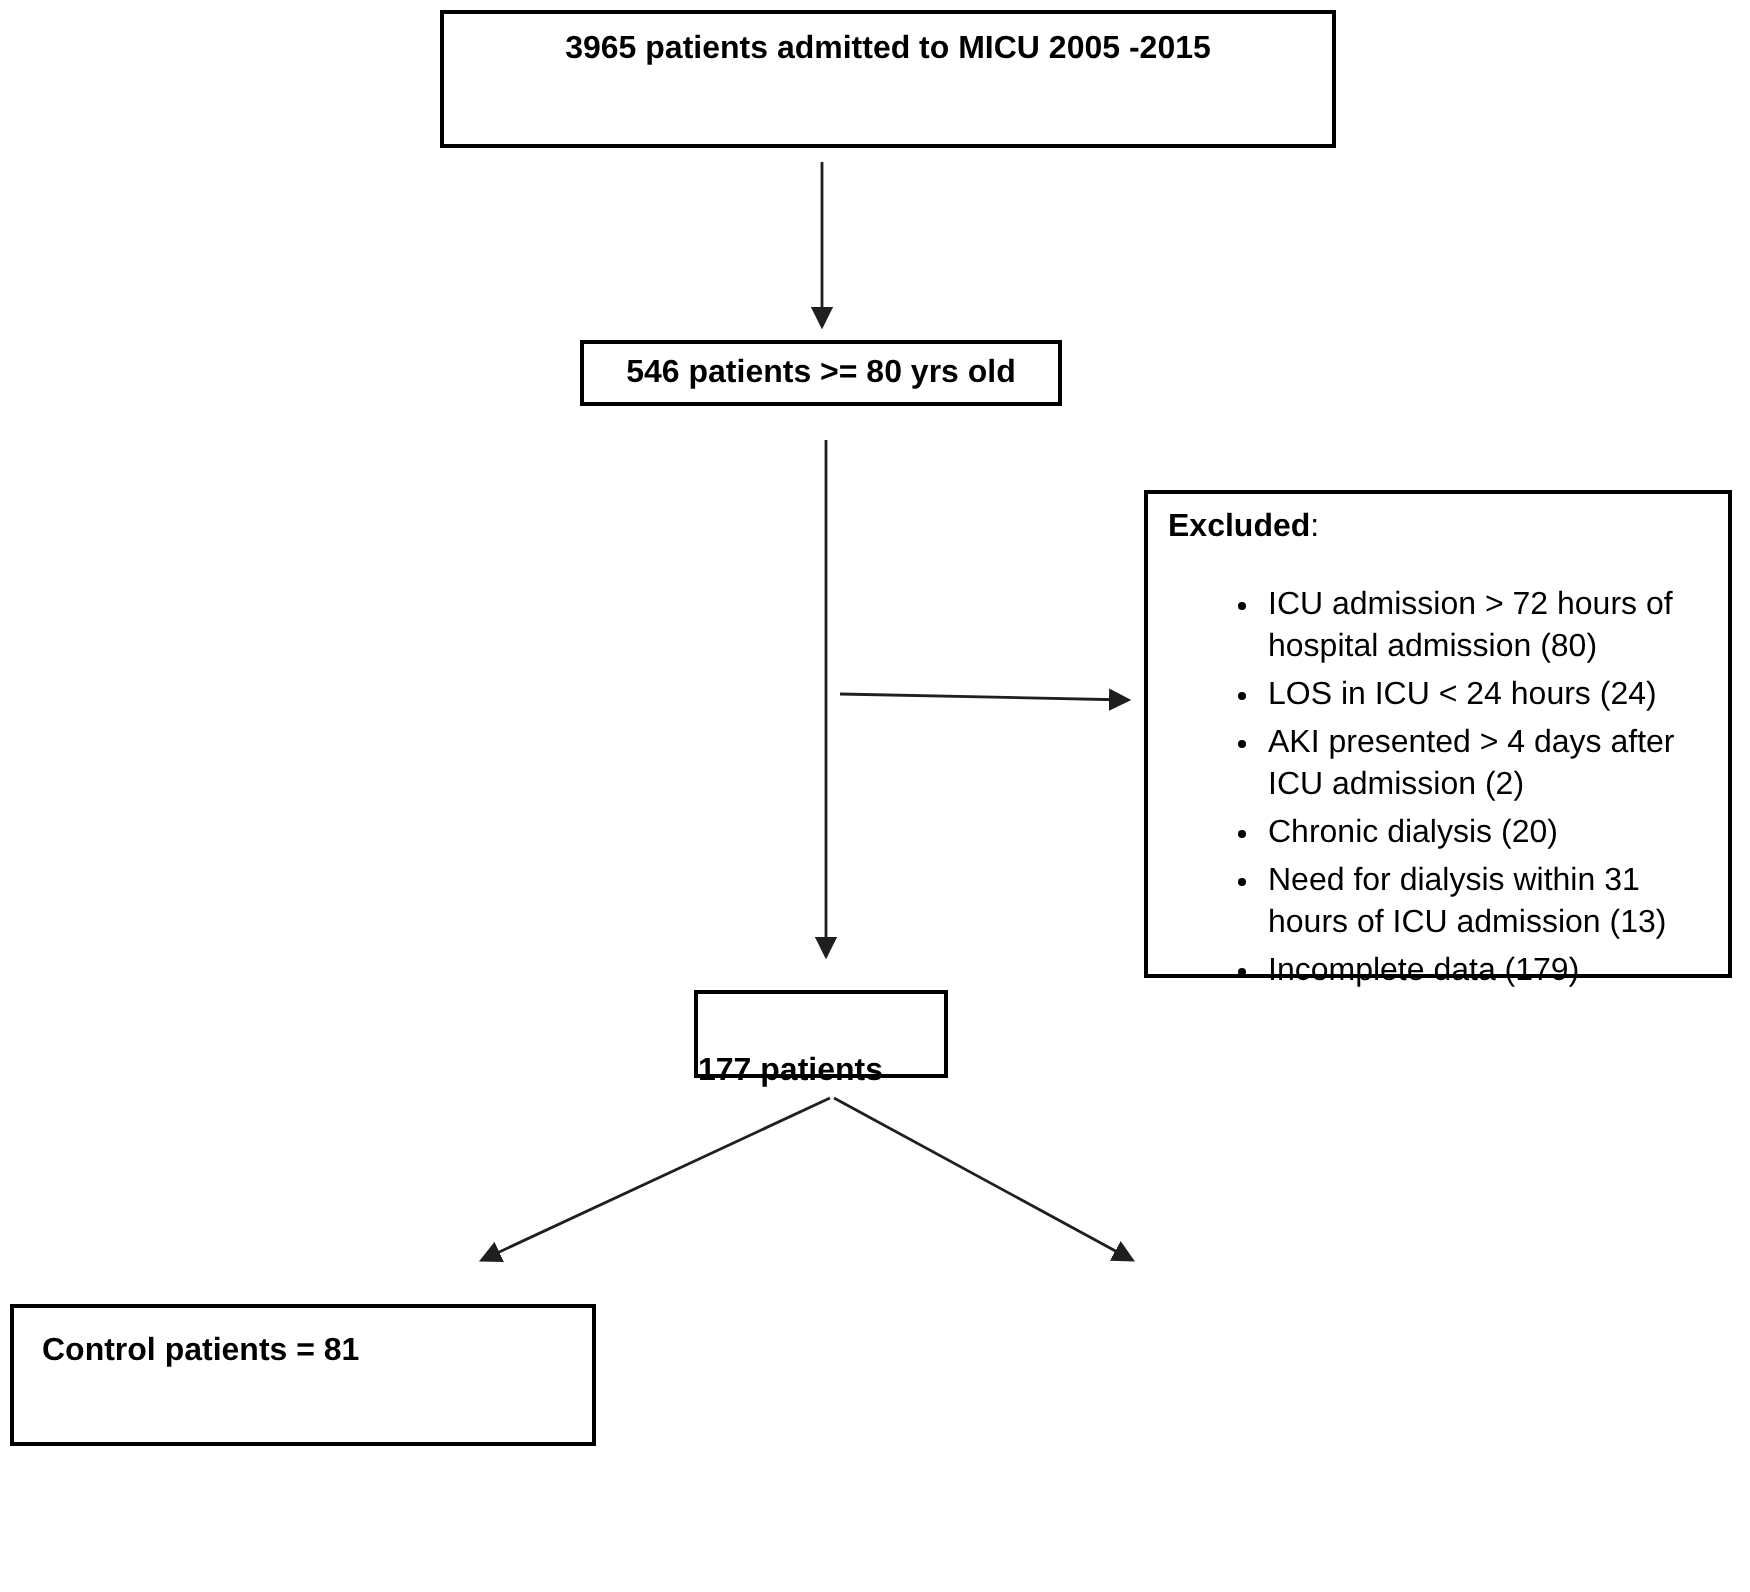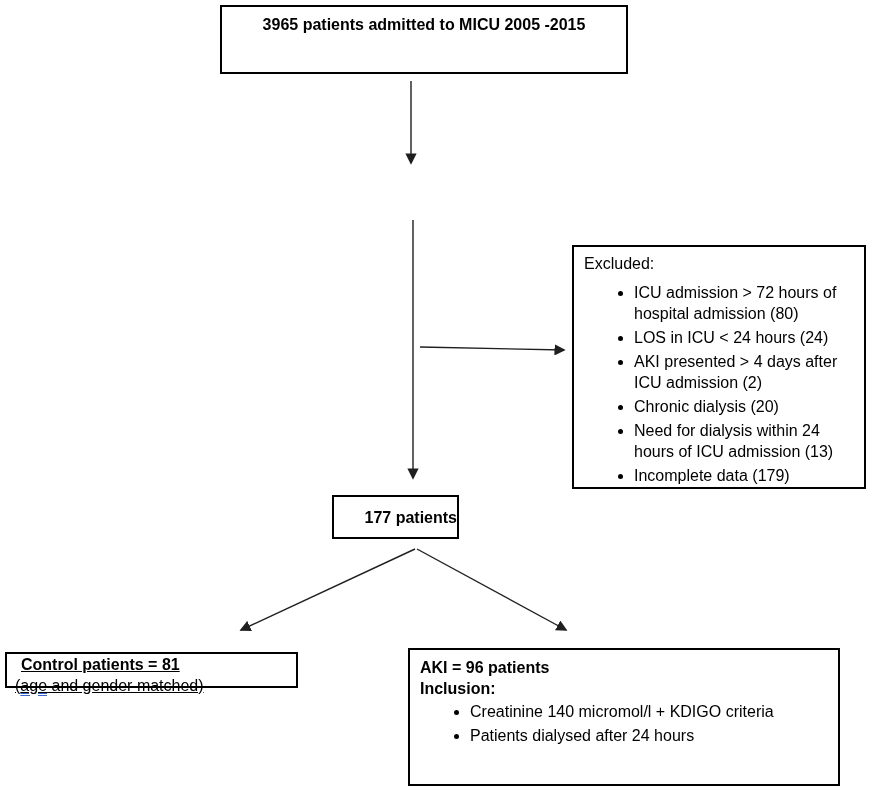--- a/index.html
+++ b/index.html
@@ -30,43 +30,42 @@
   }
   .arrows line { stroke: var(--arrow); stroke-width: 1.4; }
   .arrows .ah-fill { fill: var(--arrow); }
   .box {
     position: absolute;
     border: 2px solid var(--box-border);
     background: var(--background);
     font-size: 16px;
     line-height: 21px;
   }
-  .bold { font-weight: normal; margin-top: 44px; }
+  .bold { font-weight: bold; margin-top: 44px; }
   .box-admitted {
-    left: 220px; top: 5px; width: 408px; height: 69px;
+    left: 220px; top: 5px; width: 448px; height: 69px;
     text-align: center; font-weight: bold; padding-top: 7px;
   }
   .box-age-filter {
     left: 290px; top: 170px; width: 241px; height: 33px;
     text-align: center; font-weight: bold; padding-top: 4px;
   }
   .box-excluded {
     left: 572px; top: 245px; width: 294px; height: 244px;
     padding: 6px 6px 0 10px;
   }
-  .box-excluded ul { margin-top: 8px; padding-left: 50px; list-style: disc; }
+  .box-excluded ul { margin-top: 18px; padding-left: 50px; list-style: disc; }
   .box-excluded li { margin-bottom: 3px; }
   .box-cohort {
-    left: 332px; top: 495px; width: 127px; height: 44px;
-    text-align: right; font-weight: bold; padding-top: 10px;
+    left: 347px; top: 495px; width: 127px; height: 44px;
+    text-align: left; font-weight: bold; padding-top: 28px;
   }
   .box-control {
-    left: 5px; top: 652px; width: 293px; height: 36px;
-    padding-top: 0;
-    text-decoration: underline;
+    left: 5px; top: 652px; width: 293px; height: 71px;
+    padding-top: 11px;
   }
   .box-control .line1 { padding-left: 14px; font-weight: bold; }
   .box-control .line2 { padding-left: 8px; }
   .grammar-word {
     text-decoration: underline double var(--grammar-underline);
     text-decoration-thickness: 1px;
     text-underline-offset: 2px;
   }
   .box-aki {
     left: 408px; top: 648px; width: 432px; height: 138px;
@@ -91,50 +90,40 @@
     <line x1="413" y1="220" x2="413" y2="478" marker-end="url(#ah)"></line>
     <line x1="420" y1="347" x2="564" y2="350" marker-end="url(#ah)"></line>
     <line x1="415" y1="549" x2="241" y2="630" marker-end="url(#ah)"></line>
     <line x1="417" y1="549" x2="566" y2="630" marker-end="url(#ah)"></line>
   </svg>
 
   <div class="box box-admitted">
     <span>3965 patients admitted to MICU 2005 -2015</span>
   </div>
 
+  <div class="box box-age-filter">
+    <span>546 patients &gt;= 80 yrs old</span>
+  </div>
 
   <div class="box box-excluded">
     <div>
       <span class="bold">Excluded</span><span>:</span>
     </div>
     <ul>
       <li>ICU admission &gt; 72 hours of hospital admission (80)</li>
       <li>LOS in ICU &lt; 24 hours (24)</li>
       <li>AKI presented &gt; 4 days after ICU admission (2)</li>
       <li>Chronic dialysis (20)</li>
-      <li>Need for dialysis within 24 hours of ICU admission (13)</li>
+      <li>Need for dialysis within 31 hours of ICU admission (13)</li>
       <li>Incomplete data (179)</li>
     </ul>
   </div>
 
   <div class="box box-cohort">
     <span>177 patients</span>
   </div>
 
   <div class="box box-control">
     <div class="line1">Control patients = 81</div>
-    <div class="line2">
-      <span>(</span><span class="grammar-word">age</span><span> and gender matched)</span>
-    </div>
   </div>
 
-  <div class="box box-aki">
-    <div class="line1">AKI = 96 patients</div>
-    <div class="line2">Inclusion:</div>
-    <ul>
-      <li>
-        <span>Creatinine </span><span class="bold">140 micromol/l + KDIGO criteria</span>
-      </li>
-      <li>Patients dialysed after 24 hours</li>
-    </ul>
-  </div>
 
 </div>
 
 </body></html>

